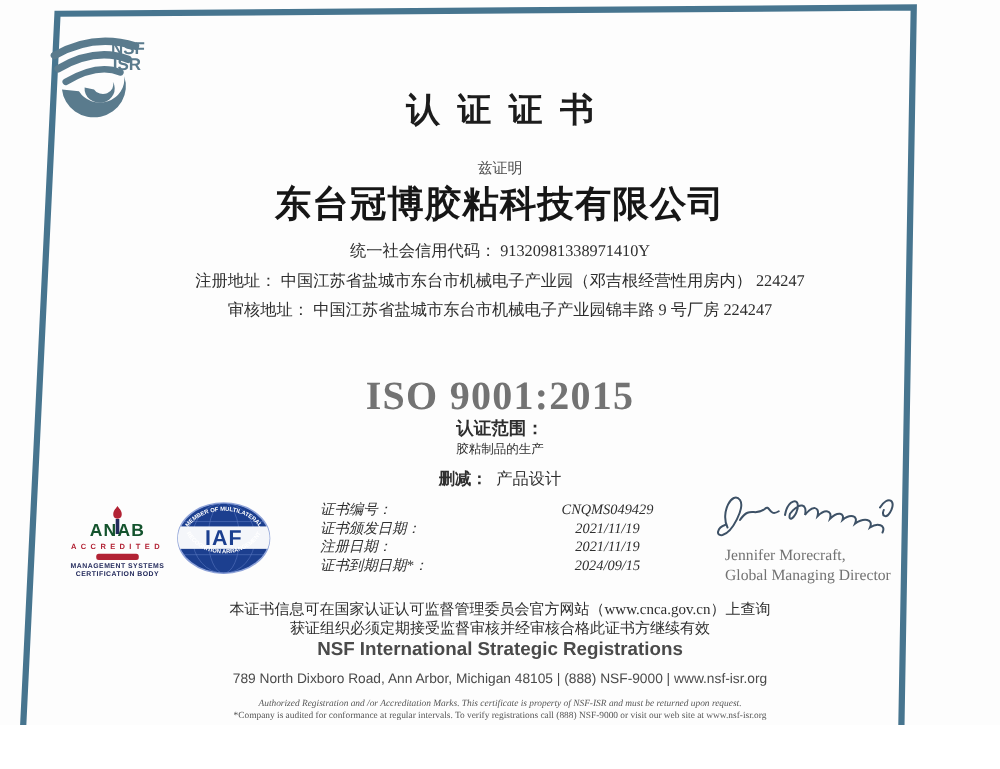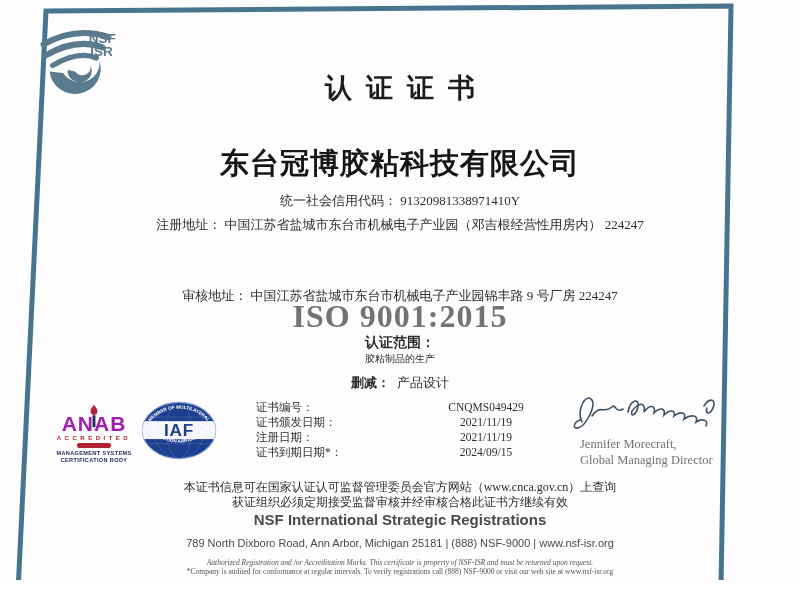--- a/index.html
+++ b/index.html
@@ -10,40 +10,40 @@
     font-family:"Liberation Serif","DejaVu Serif",serif;
   }
   .frame { position:absolute; left:0; top:0; }
   .cline { position:absolute; left:0; width:100%; text-align:center; white-space:nowrap; }
 
   .title      { top:70px;  font-size:27px; font-weight:bold; letter-spacing:14px; color:#1c1c1c; padding-left:14px; }
   .certify    { top:126px; font-size:12px; color:#4d4d4d; }
   .company    { top:144px; font-size:29px; font-weight:bold; color:#161616; letter-spacing:1px; }
   .credit     { top:192px; font-size:13px; }
   .regaddr    { top:216px; font-size:13px; }
-  .audaddr    { top:239px; font-size:13px;margin-top:48px; }
+  .audaddr    { top:239px; font-size:13px; }
   .assess     { top:280px; font-size:13.5px; }
   .standard   { top:298px; font-size:32px; font-weight:bold; color:#737373; letter-spacing:1px; }
   .scopelab   { top:334px; font-size:14px; font-weight:bold; }
   .scopeval   { top:352px; font-size:10px; }
   .exclusion  { top:374px; font-size:13px; }
   .exclusion .xlab { font-weight:bold; }
   .exclusion .xval { margin-left:7px; }
 
-  .details { position:absolute; left:256px; top:400px; font-size:11.5px; color:#2f2f2f; }
+  .details { position:absolute; left:256px; top:400px; font-size:11.5px; color:#2f2f2f;font-style:italic; }
   .drow   { display:flex; align-items:baseline; height:15px; }
   .dlabel { width:182px; }
   .dvalue { width:96px; text-align:center; }
 
   .nsf-logo { position:absolute; left:33px; top:26px; }
 
   .anab { position:absolute; left:48px; top:404px; width:92px; text-align:center;
           font-family:"Liberation Sans","DejaVu Sans",sans-serif; }
   .anab-torch { display:block; margin:0 auto -14px auto; position:relative; z-index:1; }
-  .anab-word  { font-size:21px; font-weight:800; color:#a21caf; letter-spacing:1px; position:relative; z-index:2; line-height:20px; }
+  .anab-word  { font-size:14px; font-weight:800; color:#14532d; letter-spacing:1px; position:relative; z-index:2; line-height:20px; }
   .anab-accr  { font-size:6px; font-weight:bold; color:#b22234; letter-spacing:3.5px; margin-top:1px; }
   .anab-bar   { width:34px; height:5px; background:#b22234; border-radius:2px; margin:2px auto; }
   .anab-sub   { font-size:5.5px; font-weight:bold; color:#232a5c; letter-spacing:0.4px; line-height:6.5px; }
 
   .iaf { position:absolute; left:140px; top:400px; }
 
   .sig-script { position:absolute; left:568px; top:382px; }
   .signatory  { position:absolute; left:580px; top:436px; font-size:12.5px; color:#737373; line-height:16px; }
 
   .cnca     { top:479px; font-size:12px; }
@@ -73,20 +73,21 @@
       <path d="M92,28 Q 58,15 18,38" stroke-width="8"></path>
       <path d="M84,42 Q 60,32 26,52" stroke-width="7"></path>
     </g>
     <path d="M22,60 A34,33 0 1 0 88,46 A26,25 0 0 1 40,62 Z" fill="#5a7b8d"></path>
     <path d="M46,58 a16,15 0 1 0 30,-6 a11,10 0 0 1 -20,8 z" fill="#5a7b8d"></path>
     <text x="74" y="22" font-size="18" font-weight="bold" style="font-family:'Liberation Sans',sans-serif" fill="#5a7b8d">NSF</text>
     <text x="76" y="39" font-size="18" font-weight="bold" style="font-family:'Liberation Sans',sans-serif" fill="#5a7b8d">ISR</text>
   </svg>
 
   <div class="cline title">认证证书</div>
+  <div class="cline certify">兹证明</div>
   <div class="cline company">东台冠博胶粘科技有限公司</div>
   <div class="cline credit">统一社会信用代码： 91320981338971410Y</div>
   <div class="cline regaddr">注册地址： 中国江苏省盐城市东台市机械电子产业园（邓吉根经营性用房内） 224247</div>
   <div class="cline audaddr">审核地址： 中国江苏省盐城市东台市机械电子产业园锦丰路 9 号厂房  224247</div>
   <div class="cline standard">ISO 9001:2015</div>
   <div class="cline scopelab">认证范围：</div>
   <div class="cline scopeval">胶粘制品的生产</div>
   <div class="cline exclusion">
     <span class="xlab">删减：</span><span class="xval">产品设计</span>
   </div>
@@ -156,18 +157,18 @@
     </g>
   </svg>
   <div class="signatory">
     <div>Jennifer Morecraft,</div>
     <div>Global Managing Director</div>
   </div>
 
   <div class="cline cnca">本证书信息可在国家认证认可监督管理委员会官方网站（www.cnca.gov.cn）上查询</div>
   <div class="cline orgname">NSF International Strategic Registrations</div>
   <div class="cline validity">获证组织必须定期接受监督审核并经审核合格此证书方继续有效</div>
-  <div class="cline contact">789 North Dixboro Road, Ann Arbor, Michigan 25181 | (888) NSF-9000 | www.nsf-isr.org</div>
+  <div class="cline contact">789 North Dixboro Road, Ann Arbor, Michigan 48105 | (888) NSF-9000 | www.nsf-isr.org</div>
   <div class="cline fine1">Authorized Registration and /or Accreditation Marks. This certificate is property of NSF-ISR and must be returned upon request.</div>
   <div class="cline fine2">*Company is audited for conformance at regular intervals. To verify registrations call (888) NSF-9000 or visit our web site at www.nsf-isr.org</div>
 
   <div class="scan-bottom"></div>
 </div>
 
 </body></html>

